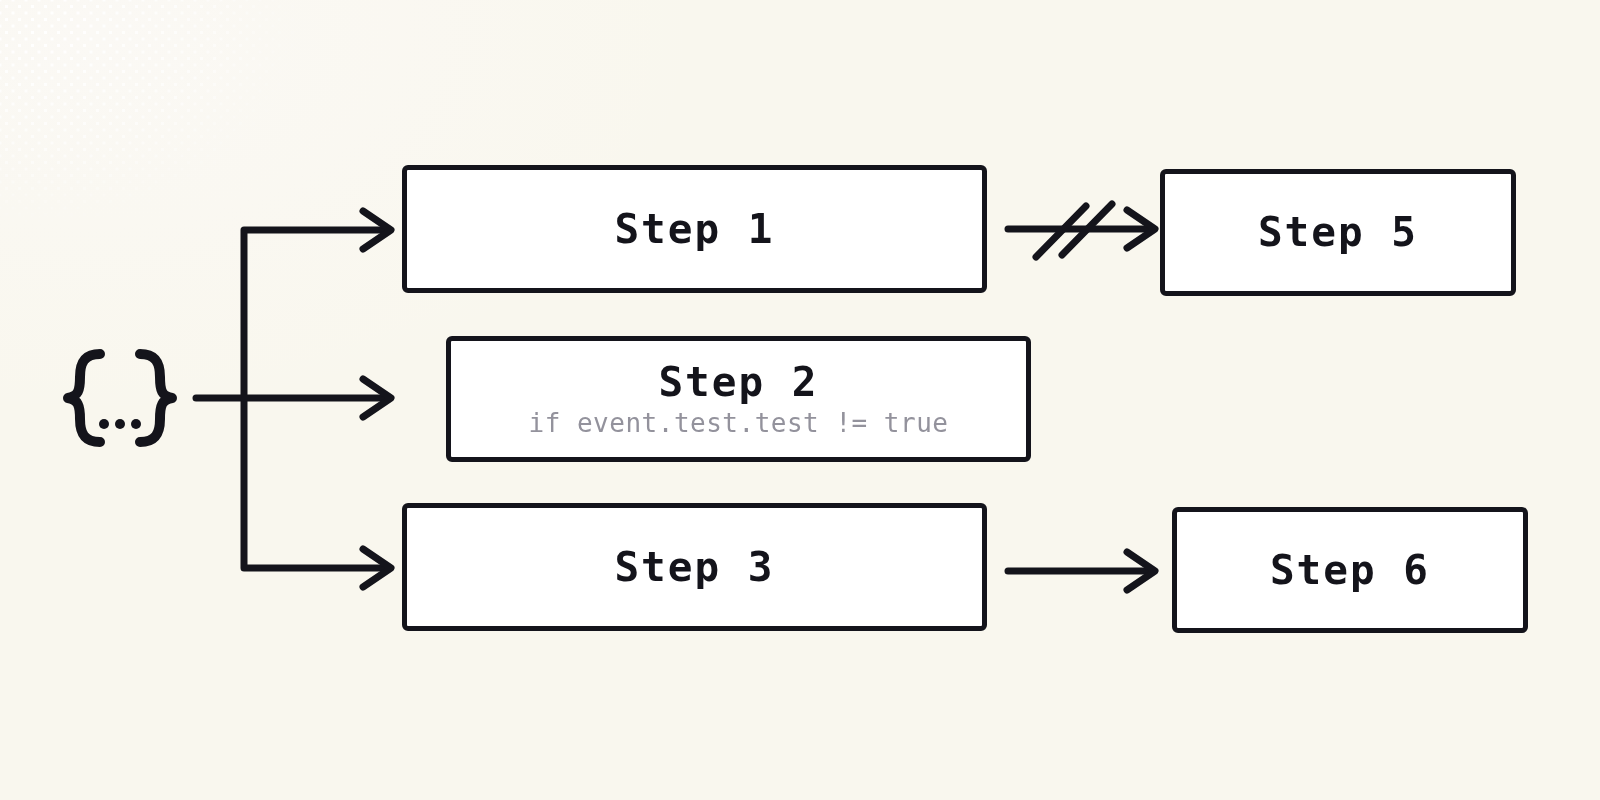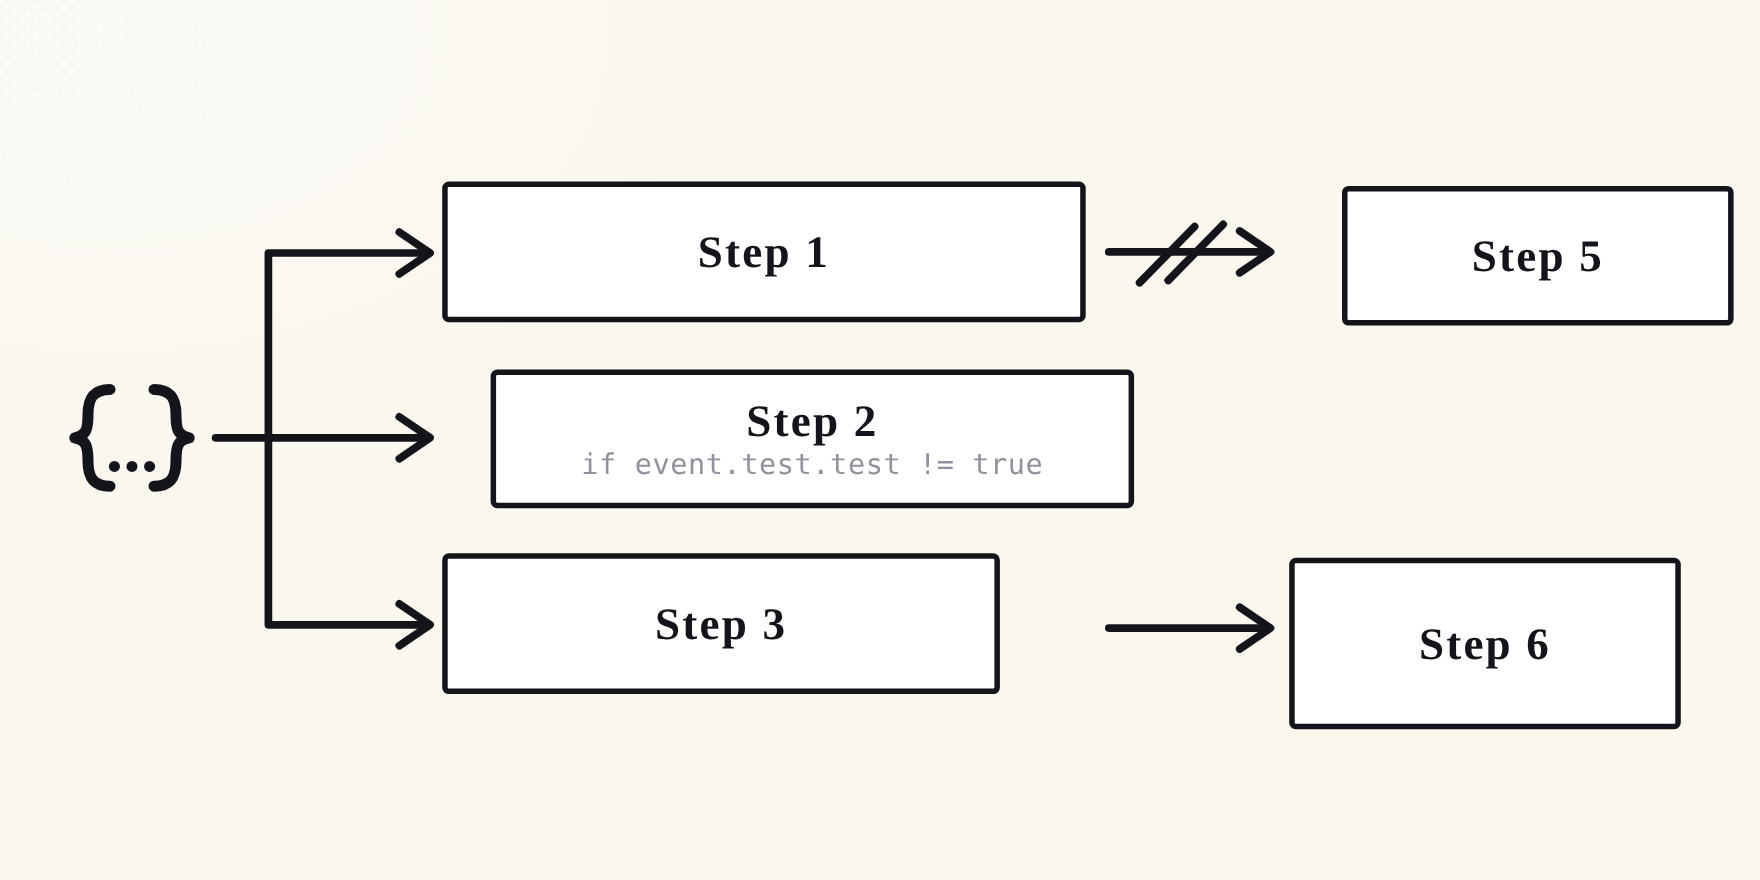--- a/index.html
+++ b/index.html
@@ -72,34 +72,33 @@
     justify-content: center;
     gap: 7px;
   }
   .node .label {
     font-weight: bold;
     font-size: 41px;
     letter-spacing: 2px;
     line-height: 1;
     color: var(--ink);
     white-space: nowrap;
-    font-family: Liberation Serif, serif;
   }
   .node .condition {
     font-size: 26px;
     letter-spacing: 0.5px;
     line-height: 1;
     color: var(--muted-text);
     white-space: nowrap;
   }
   .node-step1 { left: 402px; top: 165px; width: 585px; height: 128px; }
   .node-step2 { left: 402px; top: 336px; width: 585px; height: 126px; margin-left: 44px; }
-  .node-step3 { left: 402px; top: 503px; width: 507px; height: 128px; }
-  .node-step5 { left: 1220px; top: 169px; width: 356px; height: 127px; }
-  .node-step6 { left: 1172px; top: 507px; width: 356px; height: 156px; }
+  .node-step3 { left: 402px; top: 503px; width: 585px; height: 128px; }
+  .node-step5 { left: 1160px; top: 169px; width: 356px; height: 127px; }
+  .node-step6 { left: 1172px; top: 507px; width: 356px; height: 126px; }
   .sr-only {
     position: absolute;
     width: 1px; height: 1px;
     overflow: hidden;
     clip: rect(0 0 0 0);
     white-space: nowrap;
   }
 </style>
 </head>
 <body>

